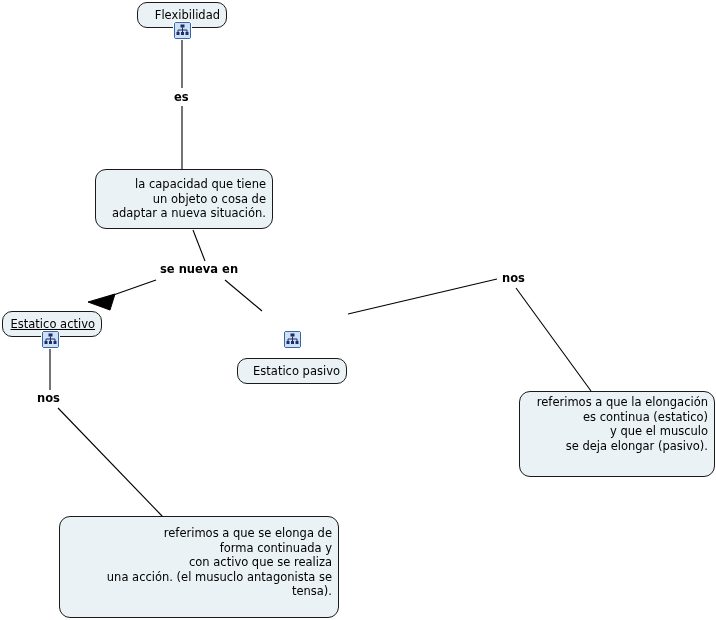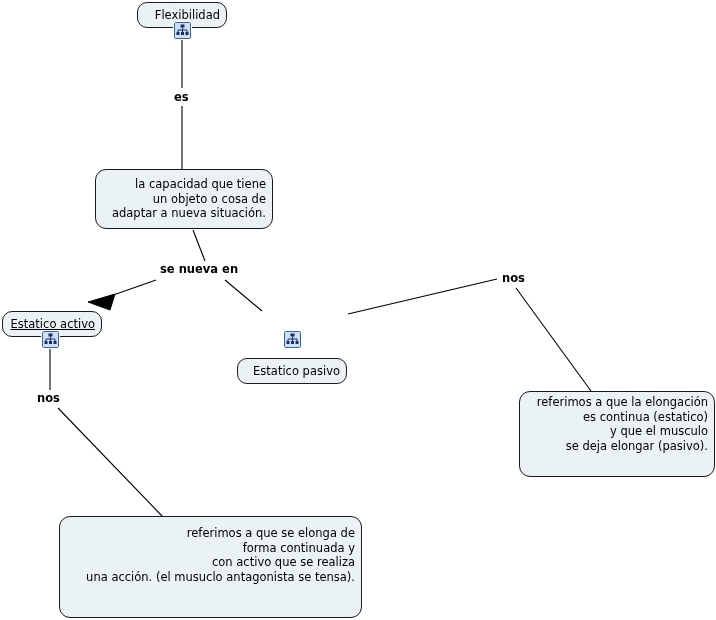--- a/index.html
+++ b/index.html
@@ -147,21 +147,21 @@
       <line x1="3" y1="7" x2="12" y2="7" stroke="#1b2d6b" stroke-width="1"></line>
       <line x1="3" y1="7" x2="3" y2="9" stroke="#1b2d6b" stroke-width="1"></line>
       <line x1="7.5" y1="7" x2="7.5" y2="9" stroke="#1b2d6b" stroke-width="1"></line>
       <line x1="12" y1="7" x2="12" y2="9" stroke="#1b2d6b" stroke-width="1"></line>
       <rect x="1.5" y="9" width="3" height="3" fill="#1b2d6b"></rect>
       <rect x="6" y="9" width="3" height="3" fill="#1b2d6b"></rect>
       <rect x="10.5" y="9" width="3" height="3" fill="#1b2d6b"></rect>
     </svg>
   </span>
 
-  <div class="node" style="left:59px; top:516px; width:303px; height:102px; align-items:flex-start; padding-top:9px;">
+  <div class="node" style="left:59px; top:516px; width:280px; height:102px; align-items:flex-start; padding-top:9px;">
     <span class="node-text">referimos a que se elonga de
 forma continuada y
 con activo que se realiza
 una acción. (el musuclo antagonista se tensa).</span>
   </div>
 
   <div class="node" style="left:519px; top:391px; width:196px; height:86px; align-items:flex-start; ">
     <span class="node-text">referimos a que la elongación
 es continua (estatico)
 y que el musculo

